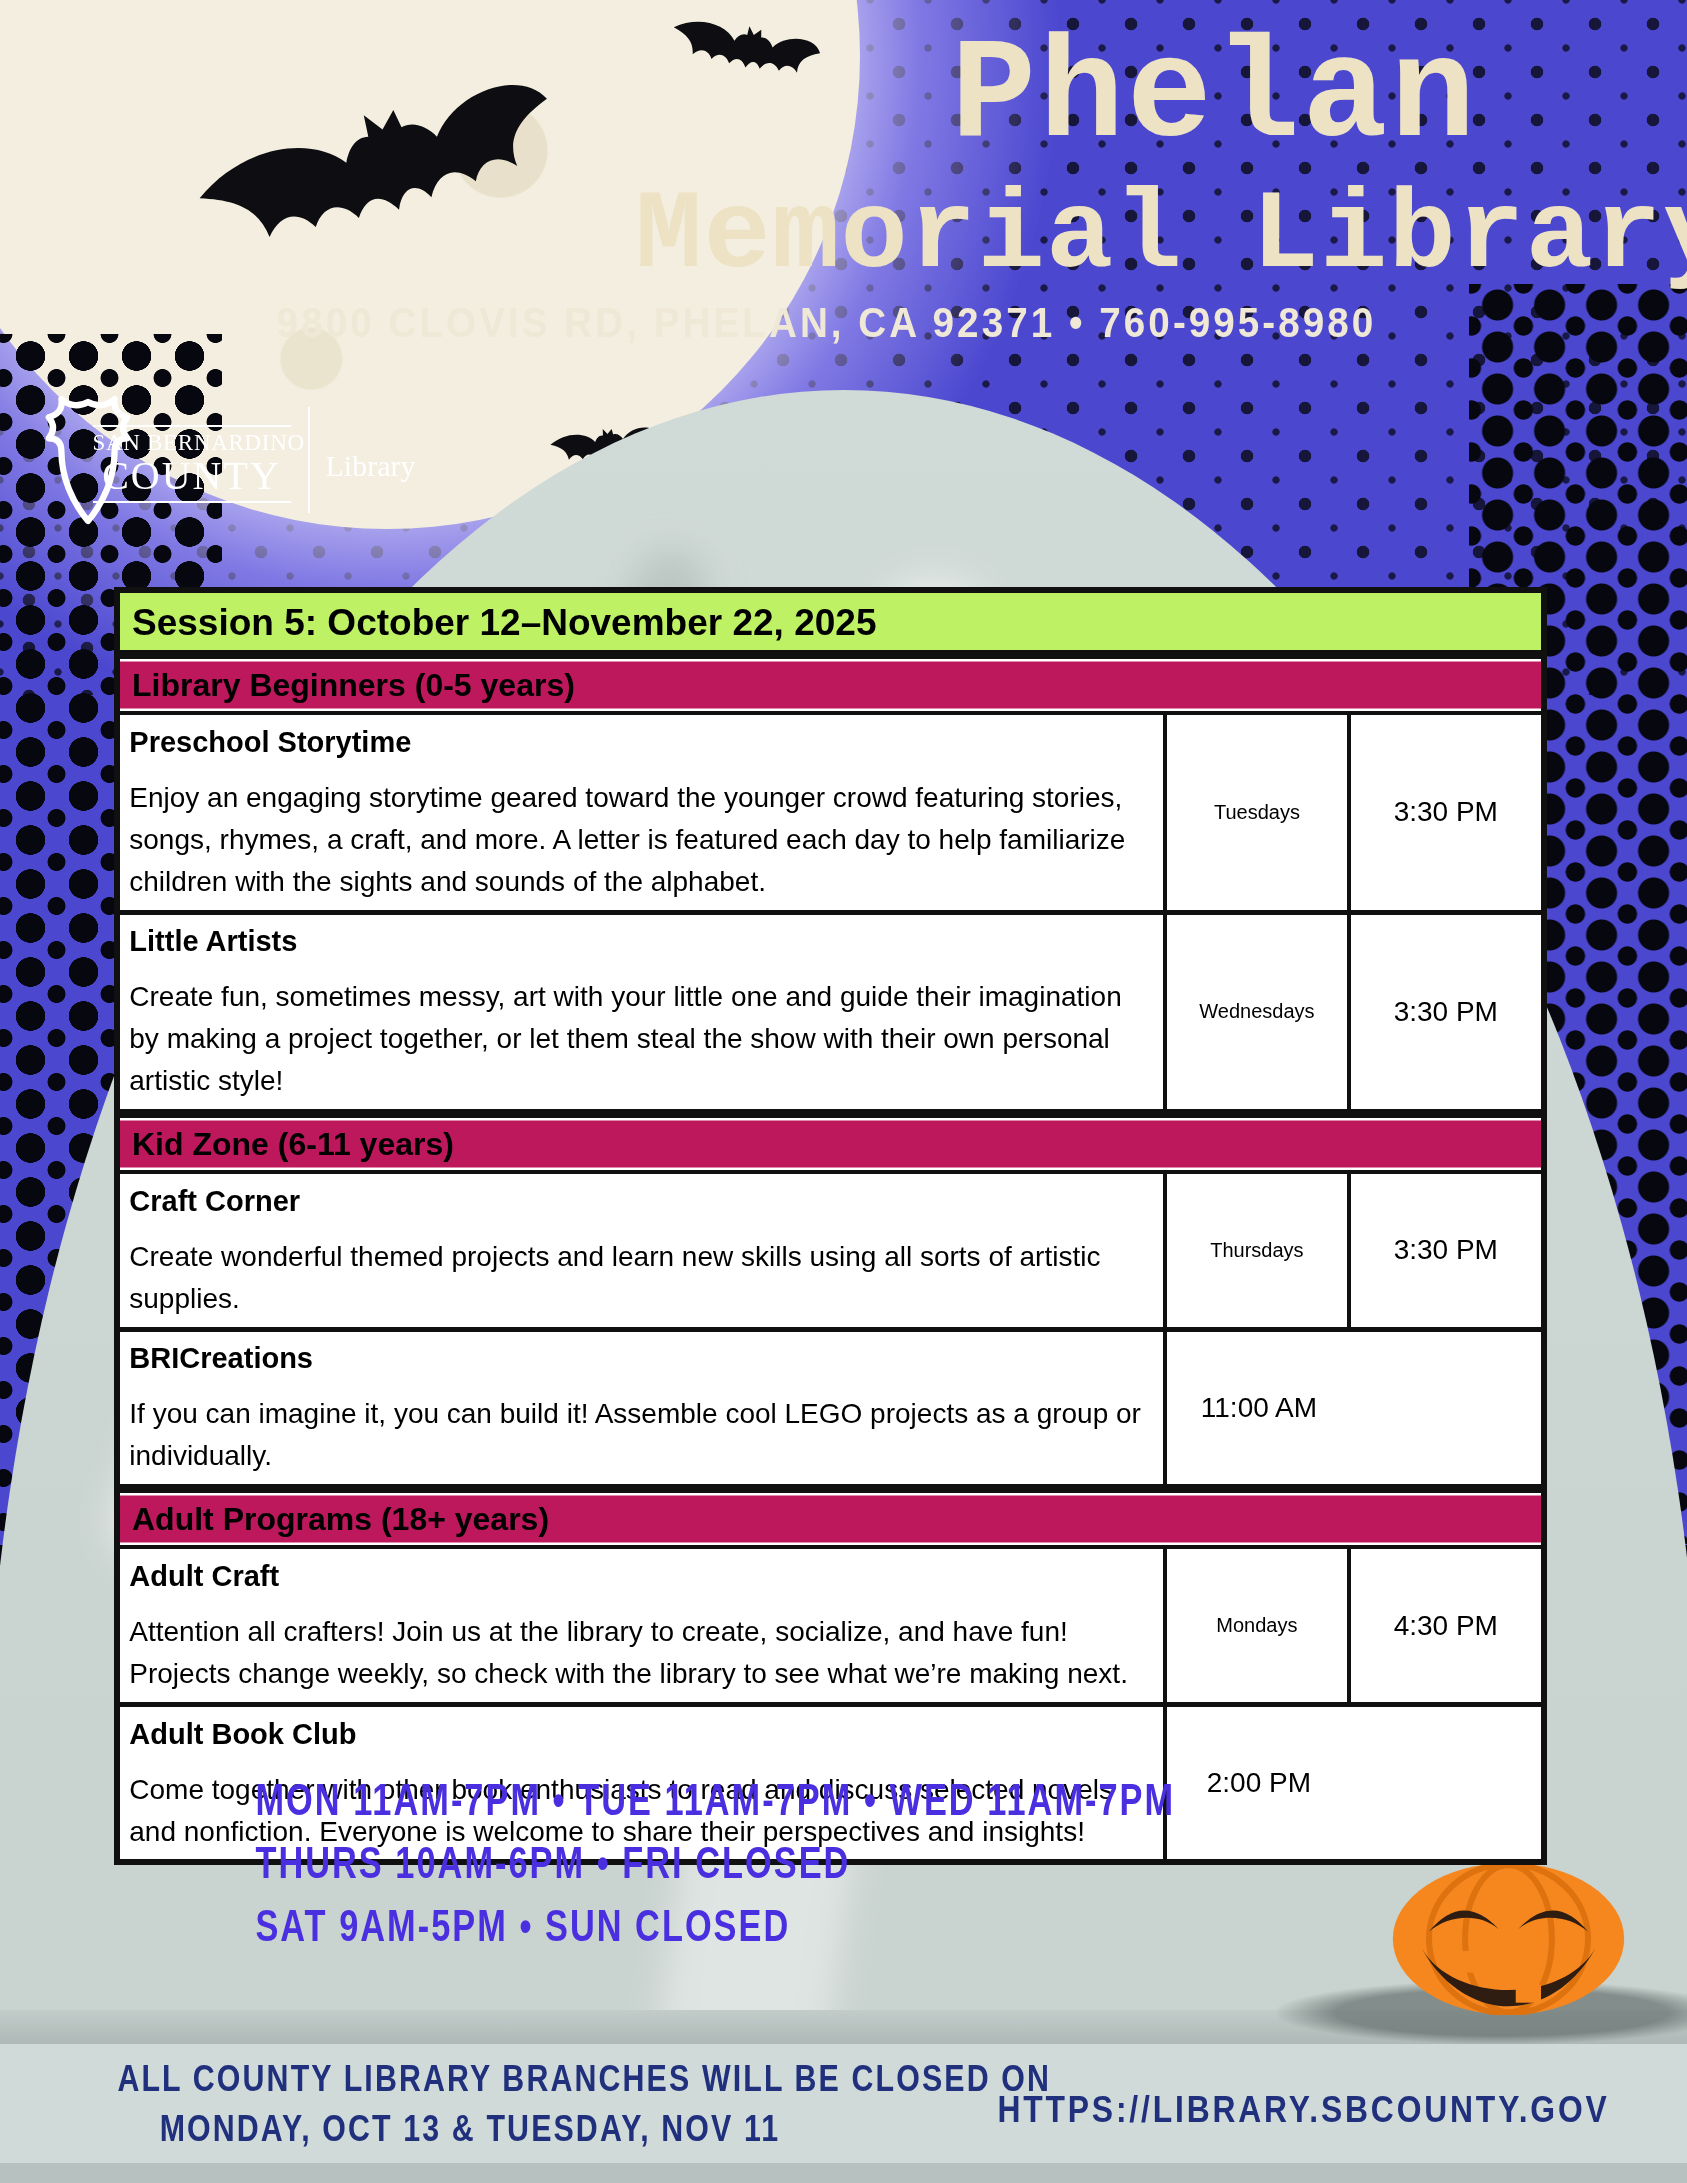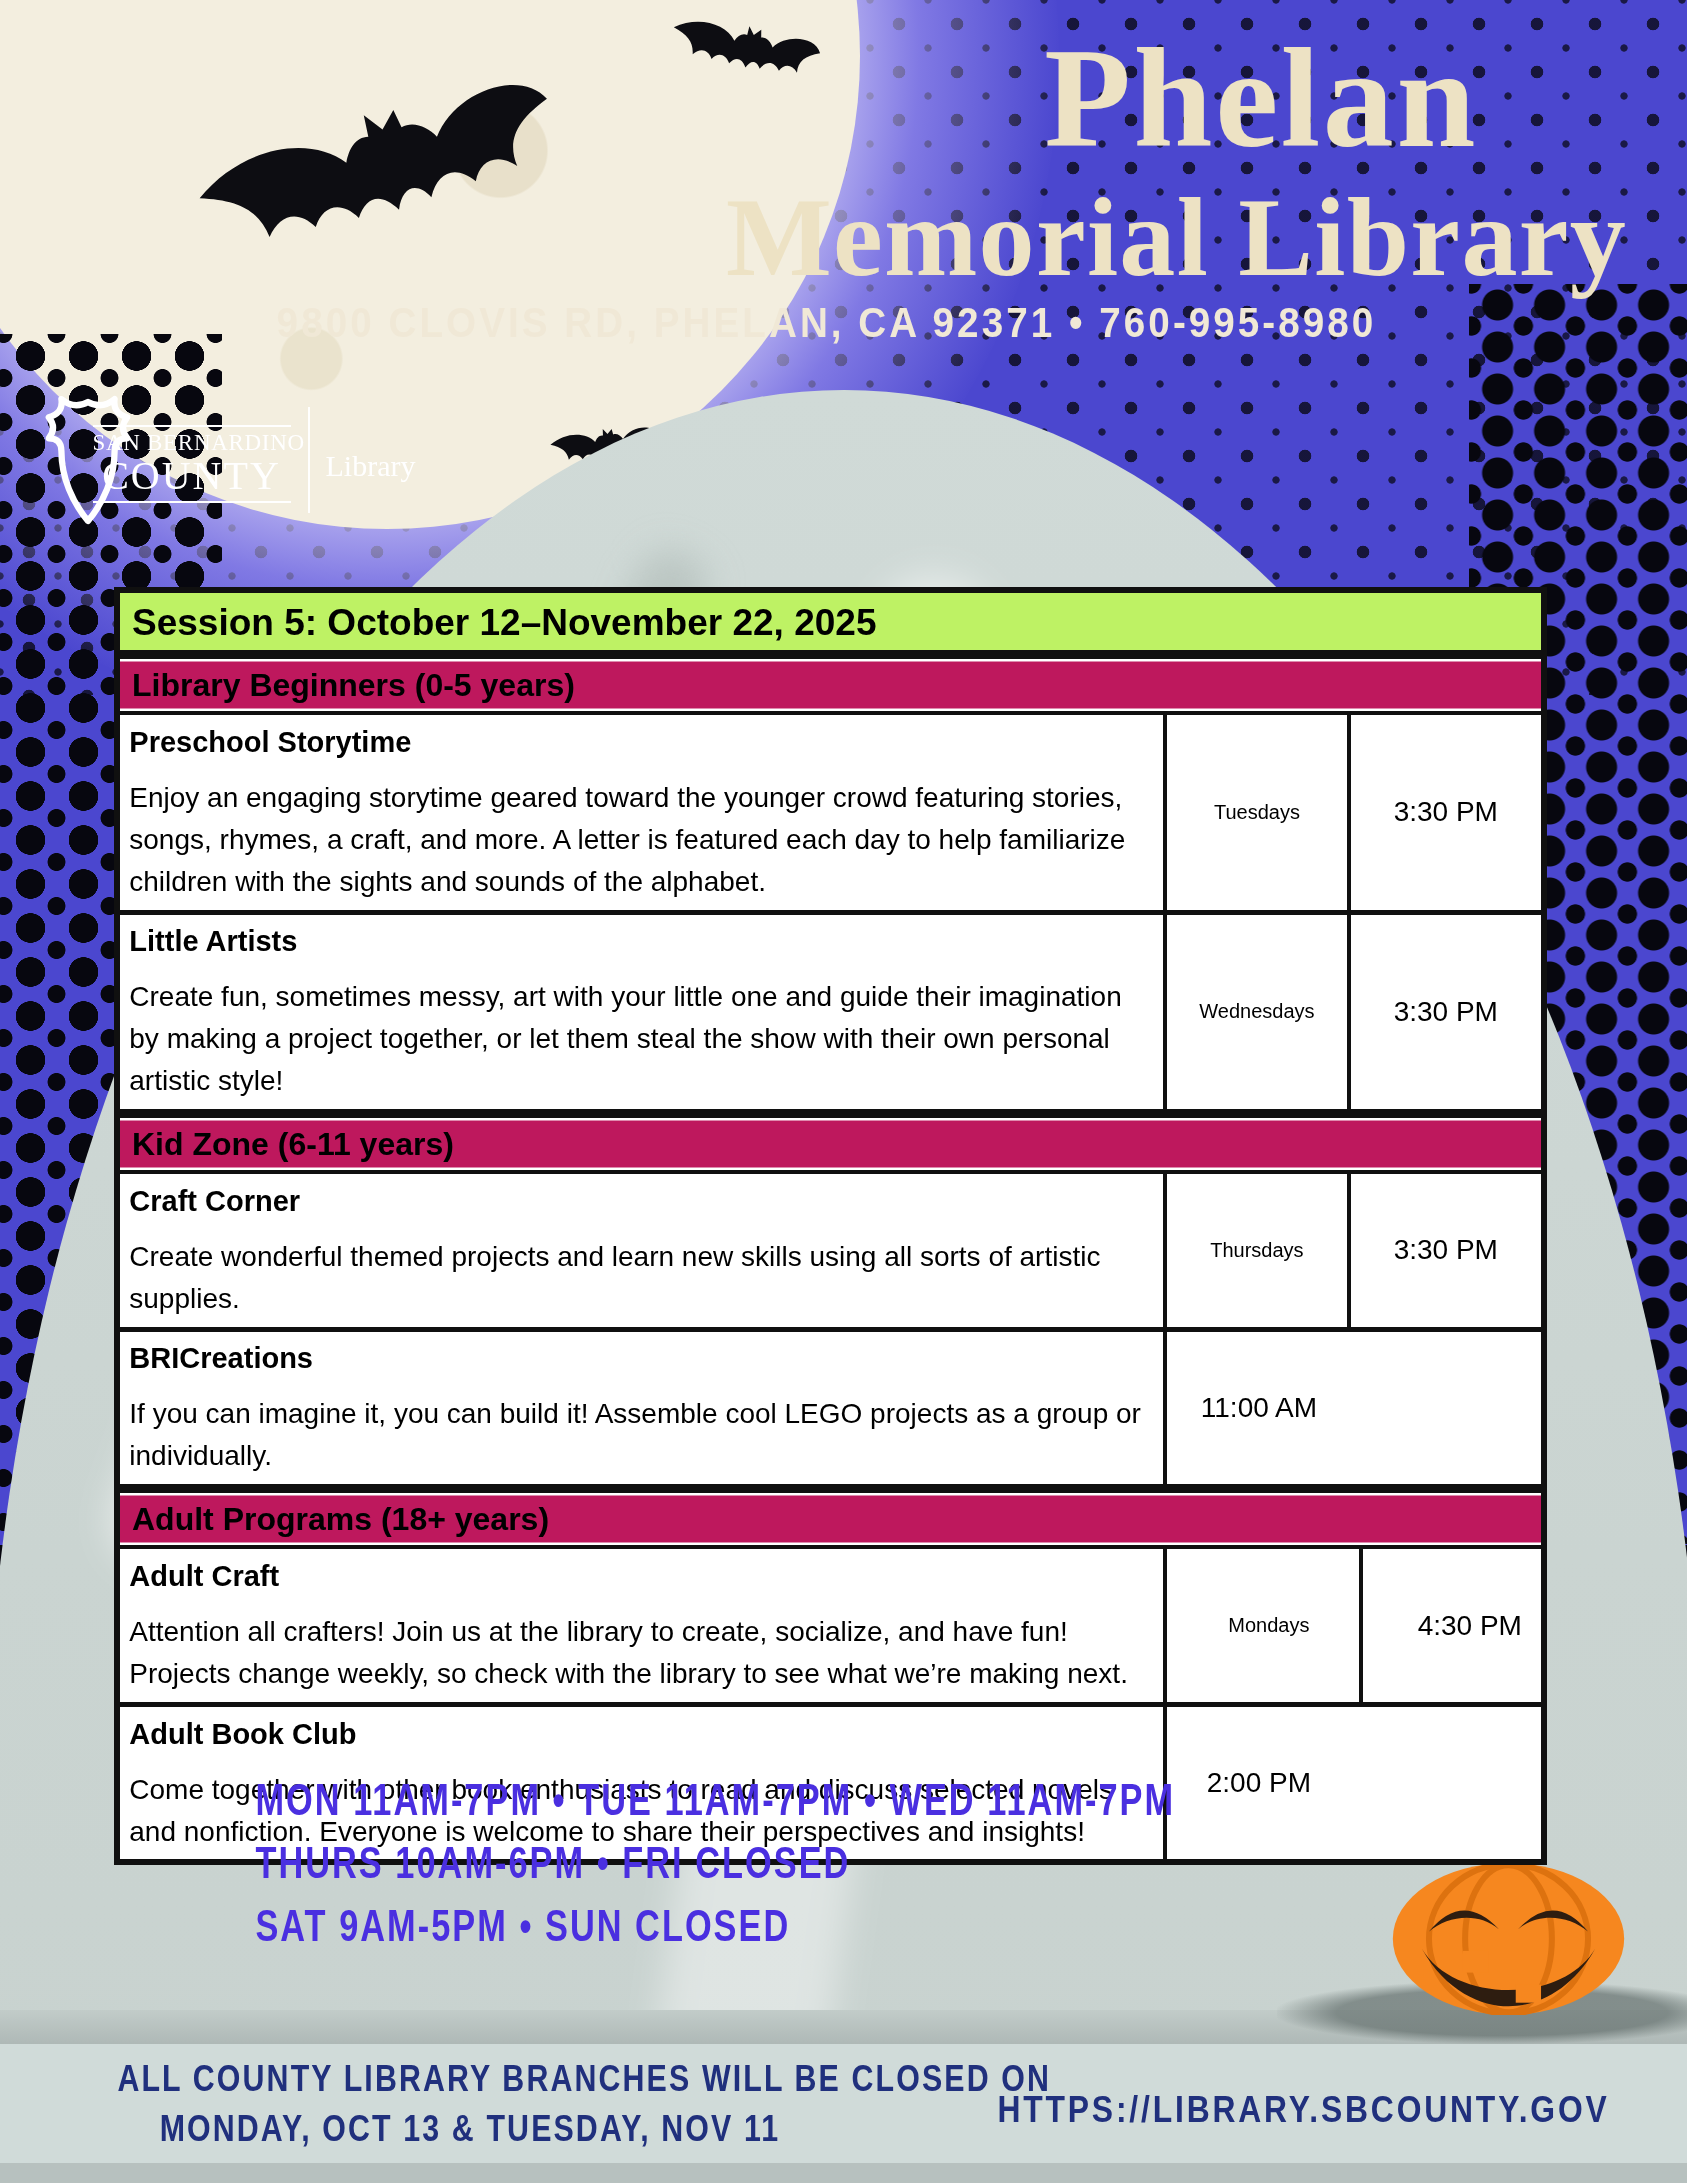--- a/index.html
+++ b/index.html
@@ -54,21 +54,21 @@
     position:absolute; left:-86px; top:-417px; width:946px; height:946px; border-radius:50%;
     background:
       radial-gradient(circle at 62% 60%, #e8e0ca 0 46px, transparent 48px),
       radial-gradient(circle at 42% 82%, #eae3cd 0 30px, transparent 32px),
       radial-gradient(circle at 78% 40%, #ebe3cd 0 26.5px, transparent 28px),
       #F3EEDF;
   }
   .bat {position:absolute; fill:#0d0d12;}
   
   .title-block {position:absolute; right:60px; top:26.5px; width:992px; text-align:right; color:#EDE2C4;
-    font-family:Liberation Serif, serif; font-weight:bold; z-index:6;}
+    font-family:Liberation Mono, monospace; font-weight:bold; z-index:6;}
   .title-line1 {font-size:142px; line-height:1; letter-spacing:2.6px; padding-right:149px;}
   .title-line2 {font-size:112px; line-height:1; letter-spacing:1.3px; margin-top:12px; white-space:nowrap;}
   .address {
     position:absolute; left:132px; top:299px; width:1389px; text-align:center;
     color:#F0E8D6; font-weight:bold; font-size:42px; letter-spacing:3.3px;
     transform:scaleX(.92); transform-origin:center; white-space:nowrap; z-index:6;
   }
   
   .logo {position:absolute; left:26.5px; top:384px; width:423px; height:152px; z-index:6; color:#fff;}
   .logo .arrowhead {position:absolute; left:5.3px; top:5.3px; width:112px; height:142px;}
@@ -109,21 +109,21 @@
   }
   .prog-row {display:grid; grid-template-columns:73.7% 12.9% 13.4%; border-bottom:5.3px solid #101010;}
   .prog-row.last {border-bottom:none;}
   .cell-desc {border-right:4px solid #101010; padding:5.3px 12px 6.6px 9.3px;}
   .row-title {font-weight:bold; font-size:29px; line-height:1.35; padding-top:2.6px;}
   .row-desc {font-size:28px; line-height:1.5; margin-top:14.6px;}
   .cell-day {border-right:4px solid #101010; display:flex; align-items:center; justify-content:center;
     text-align:center; font-size:20px; padding:0 6.6px; line-height:1.35;}
   .cell-time {display:flex; align-items:center; justify-content:center; font-size:28px;text-align:right;}
   .h-r1 {min-height:149px;} .h-r2 {min-height:146px;} .h-r3 {min-height:118px;}
-  .h-r4 {min-height:114px;} .h-r5 {min-height:153px;gap:12px;} .h-r6 {min-height:150px;}
+  .h-r4 {min-height:114px;} .h-r5 {min-height:153px;} .h-r6 {min-height:150px;}
   
   .hours {position:absolute; left:99px; top:1768px; width:1422px; text-align:left; z-index:9;
     color:#4A2FE0; font-weight:bold;}
   .hours .hline {font-size:44px; line-height:63px; letter-spacing:2.6px; transform:scaleX(.78);
     transform-origin:center; white-space:nowrap;}
   
   .floor-band {position:absolute; left:0; top:2010px; width:1687px; height:36px;
     background:linear-gradient(180deg,#c2ccc9,#adb7b5); z-index:3;}
   .footer-band {position:absolute; left:0; top:2044px; width:1687px; height:139px; background:#D0DBD9; z-index:10;}
   .bottom-edge {position:absolute; left:0; top:2163px; width:1687px; height:20px; background:#B7C1BF; z-index:11;}

